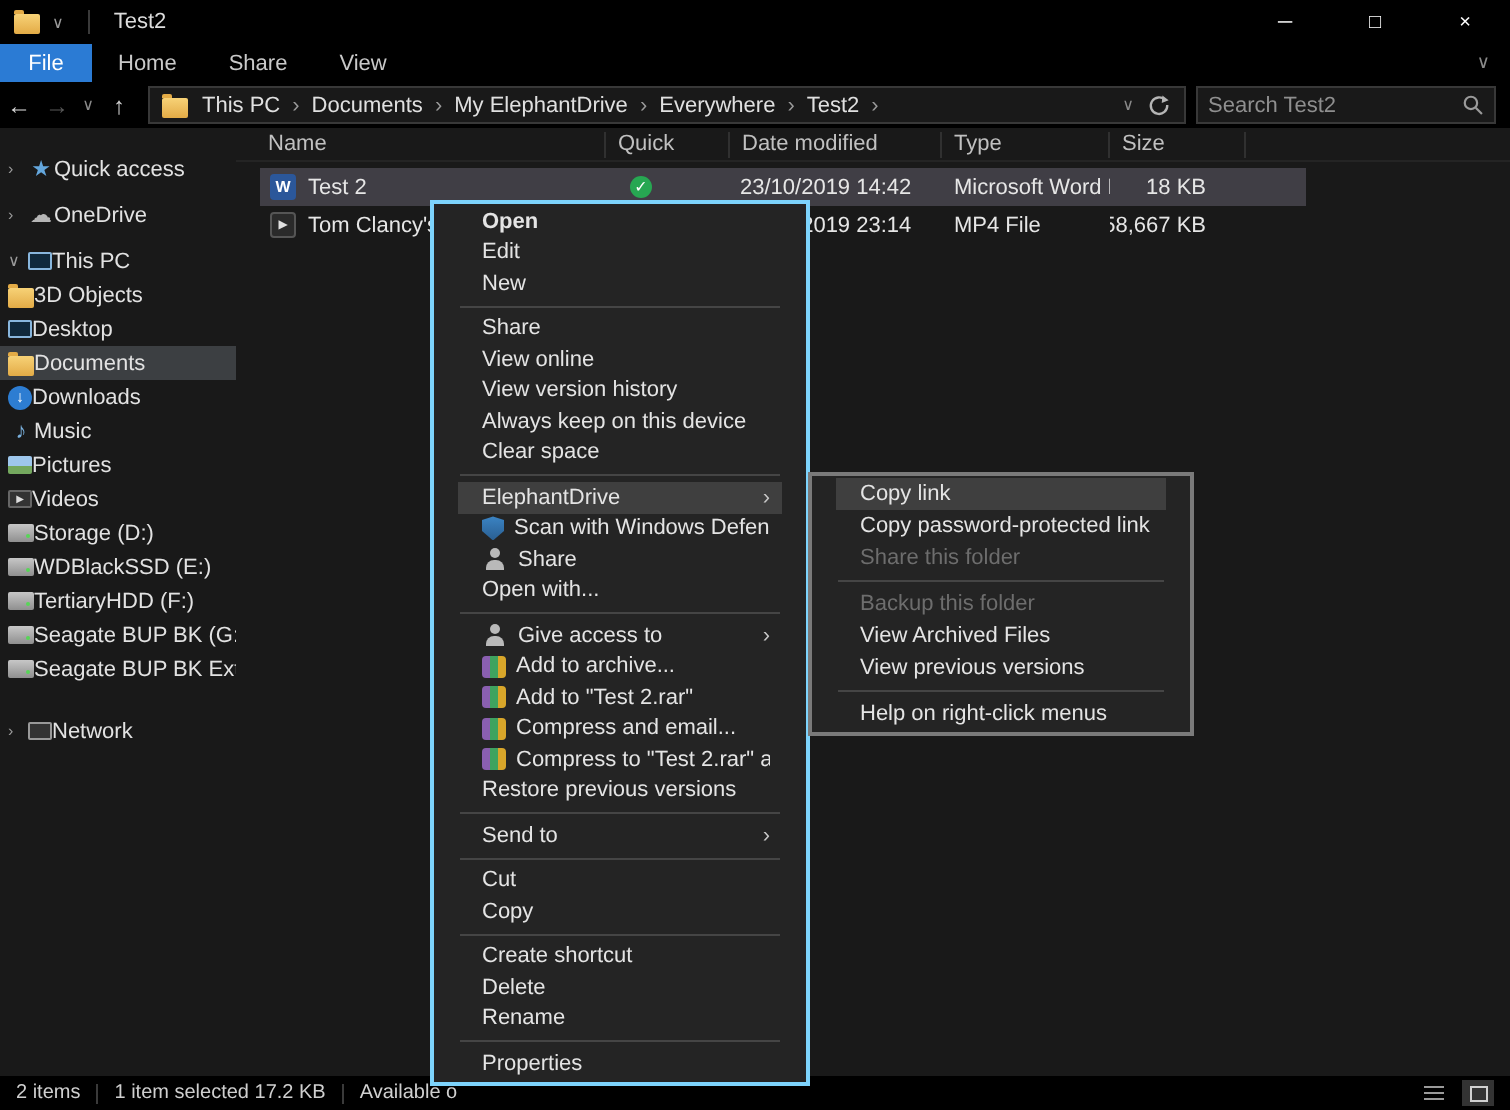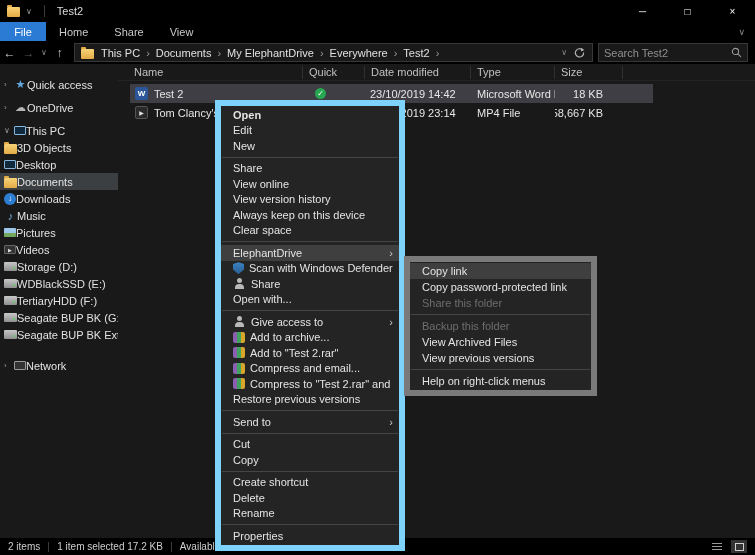--- a/index.html
+++ b/index.html
@@ -98,23 +98,23 @@
   .sb-seg{padding:0 8px;white-space:nowrap}
   .sb-div{width:1px;height:10px;background:#3a3a3a}
   .status-icons{margin-left:auto;display:flex;gap:6px;padding-right:8px}
   .vi{width:16px;height:13px;display:flex;align-items:center;justify-content:center}
   .vi-details span{display:block;width:10px;height:7px;
       background:repeating-linear-gradient(#9a9a9a 0 1px,transparent 1px 3px)}
   .vi-thumb{background:#333}
   .vi-thumb span{display:block;width:9px;height:8px;border:1px solid #d0d0d0}
 
   
-  .menu{position:absolute;width:190px;background:#242424;border:6px solid #7dd3fc;padding:1px 0;z-index:10}
+  .menu{position:absolute;width:190px;background:#242424;border:2px solid #7dd3fc;padding:1px 12px;z-index:10}
   .context-menu{left:215px;top:100px}
-  .submenu{left:404px;top:256px;width:193px;z-index:11;border-color:#7a7a7a}
+  .submenu{left:404px;top:236px;width:193px;z-index:11;border-color:#7a7a7a}
   .menu-item{height:15.5px;display:flex;align-items:center;padding:0 6px 0 12px;color:#e4e4e4;white-space:nowrap;position:relative}
   .submenu .menu-item{height:16px}
   .menu-item.hl{background:#3f3f3f}
   .menu-item.bold{font-weight:bold}
   .menu-item.dis{color:#6d6d6d}
   .menu-item.sep{height:1px;background:#454545;margin:3px 1px;padding:0}
   .mi-icon{margin-right:5px}
   .mi-label{flex:1;overflow:hidden}
   .menu-item.has-sub::after{content:"›";color:#c8c8c8;padding-left:4px}
 </style>

